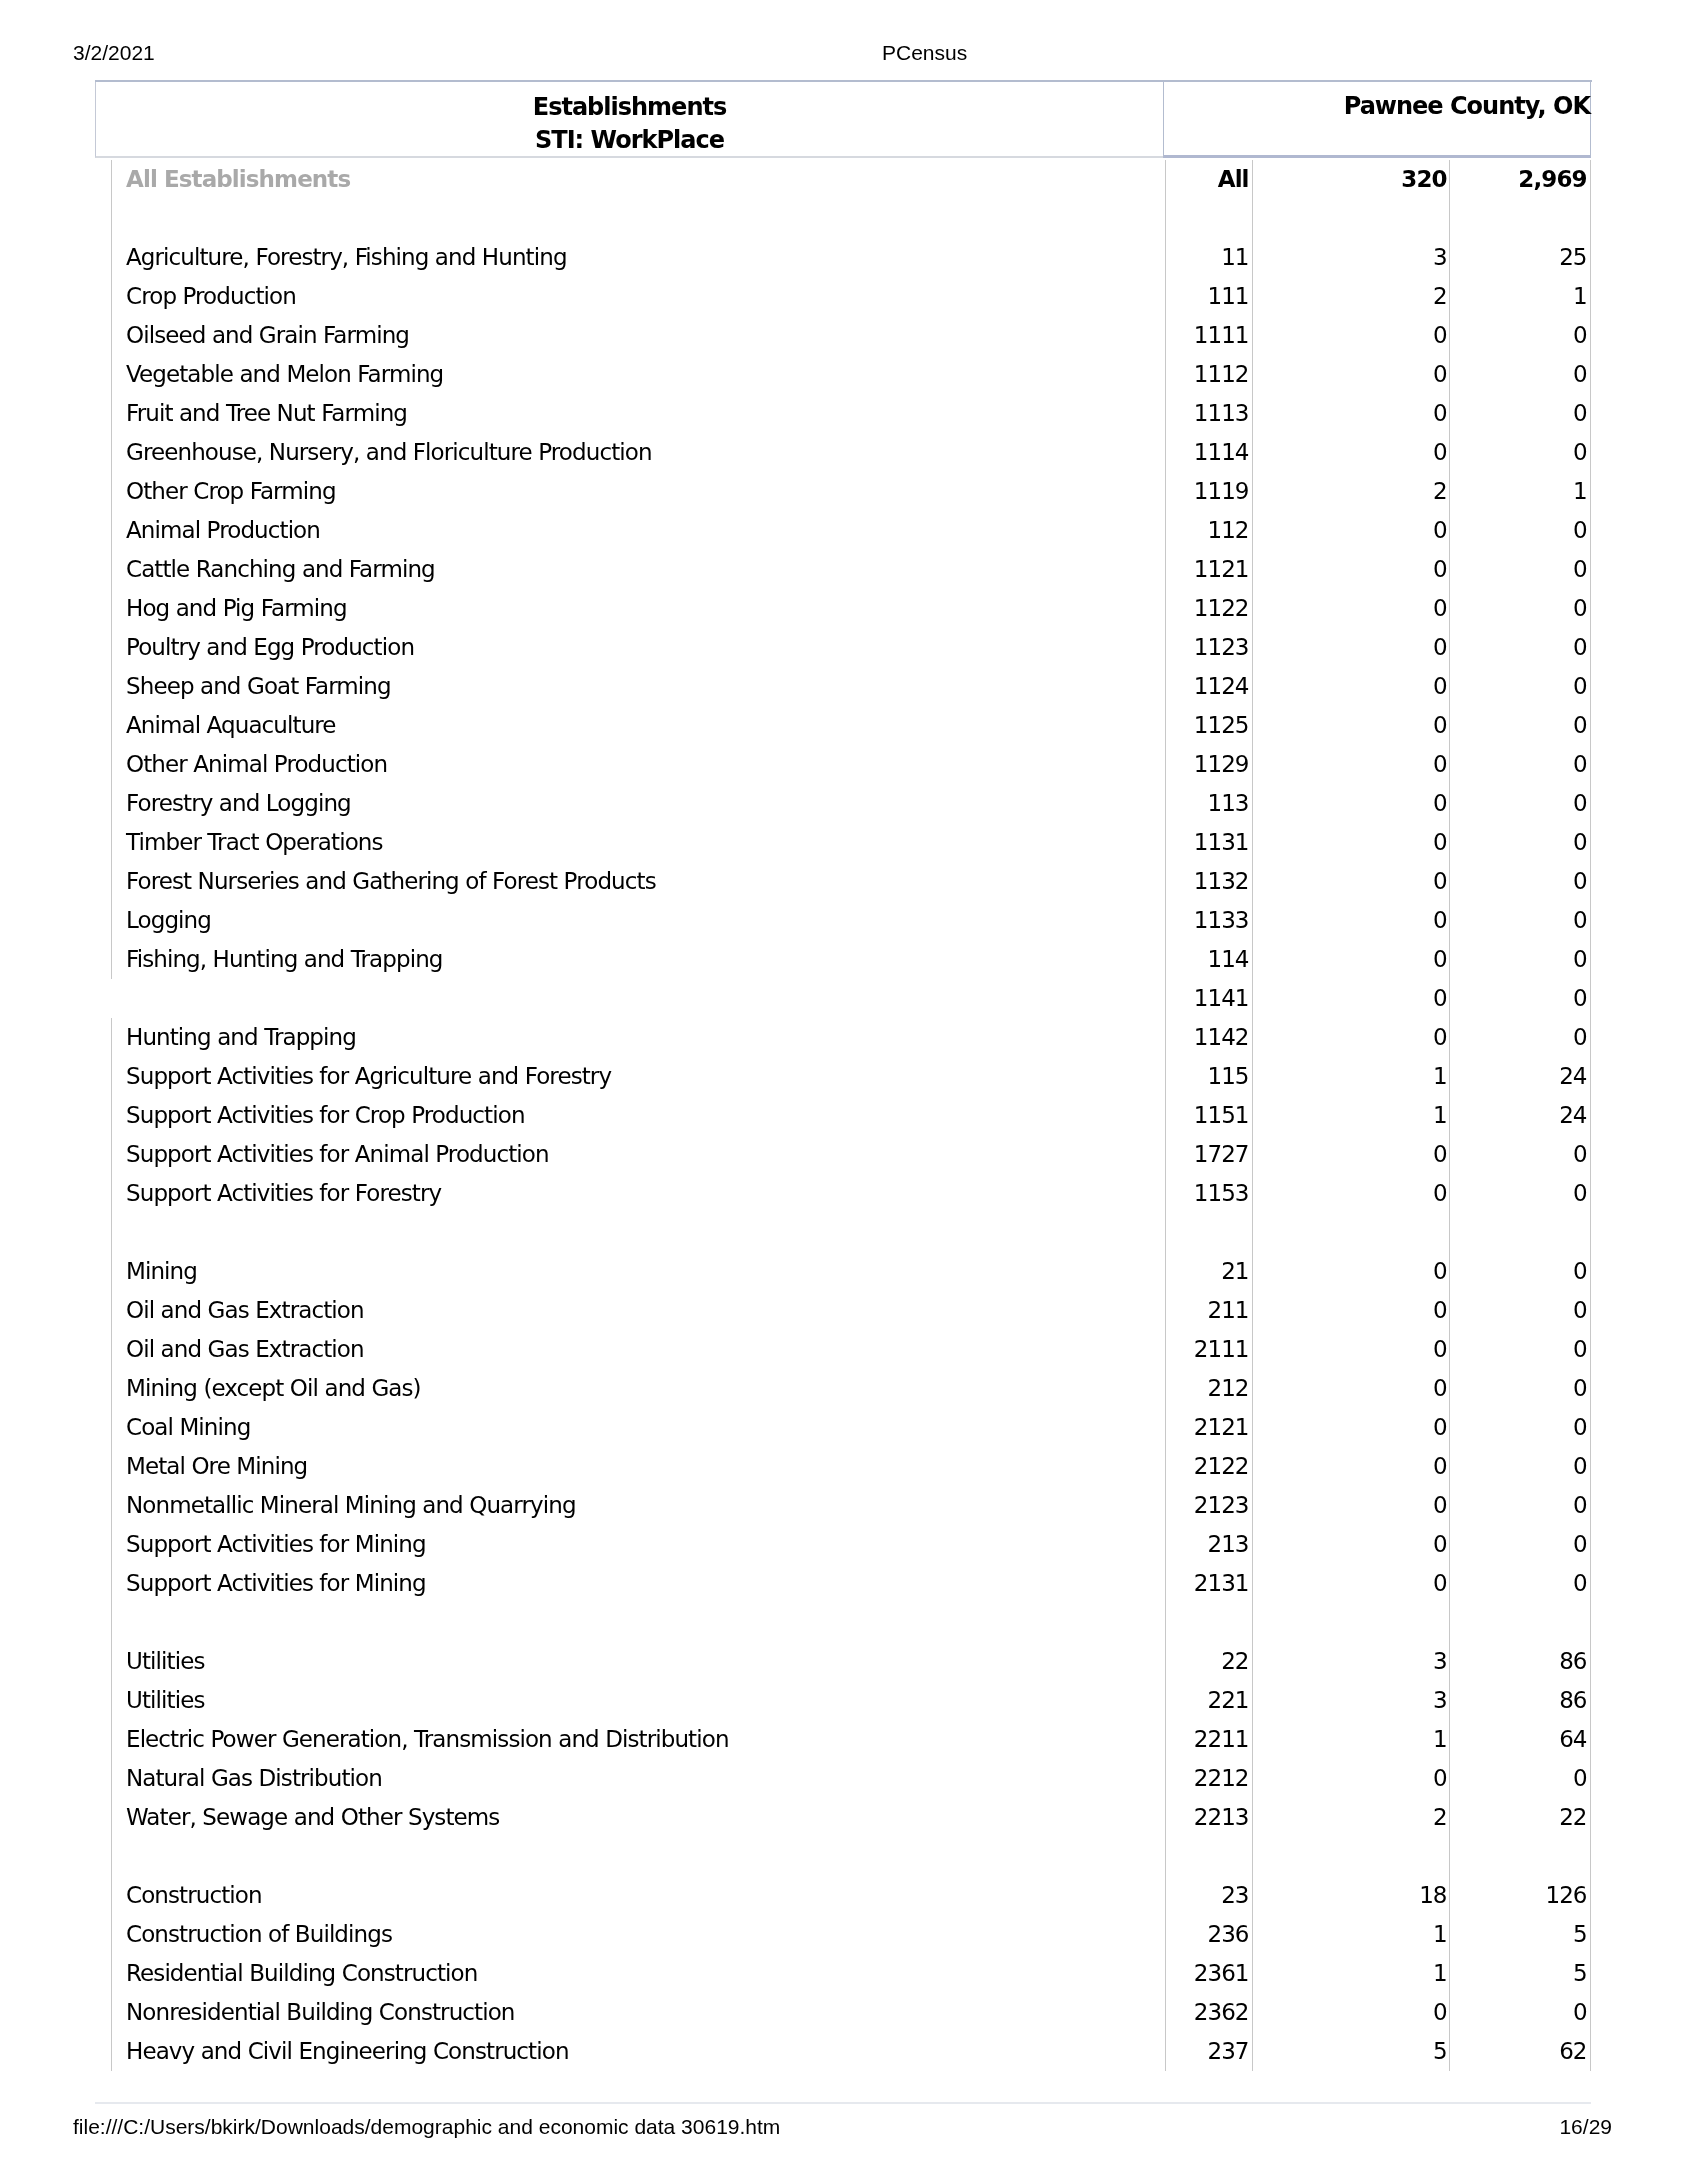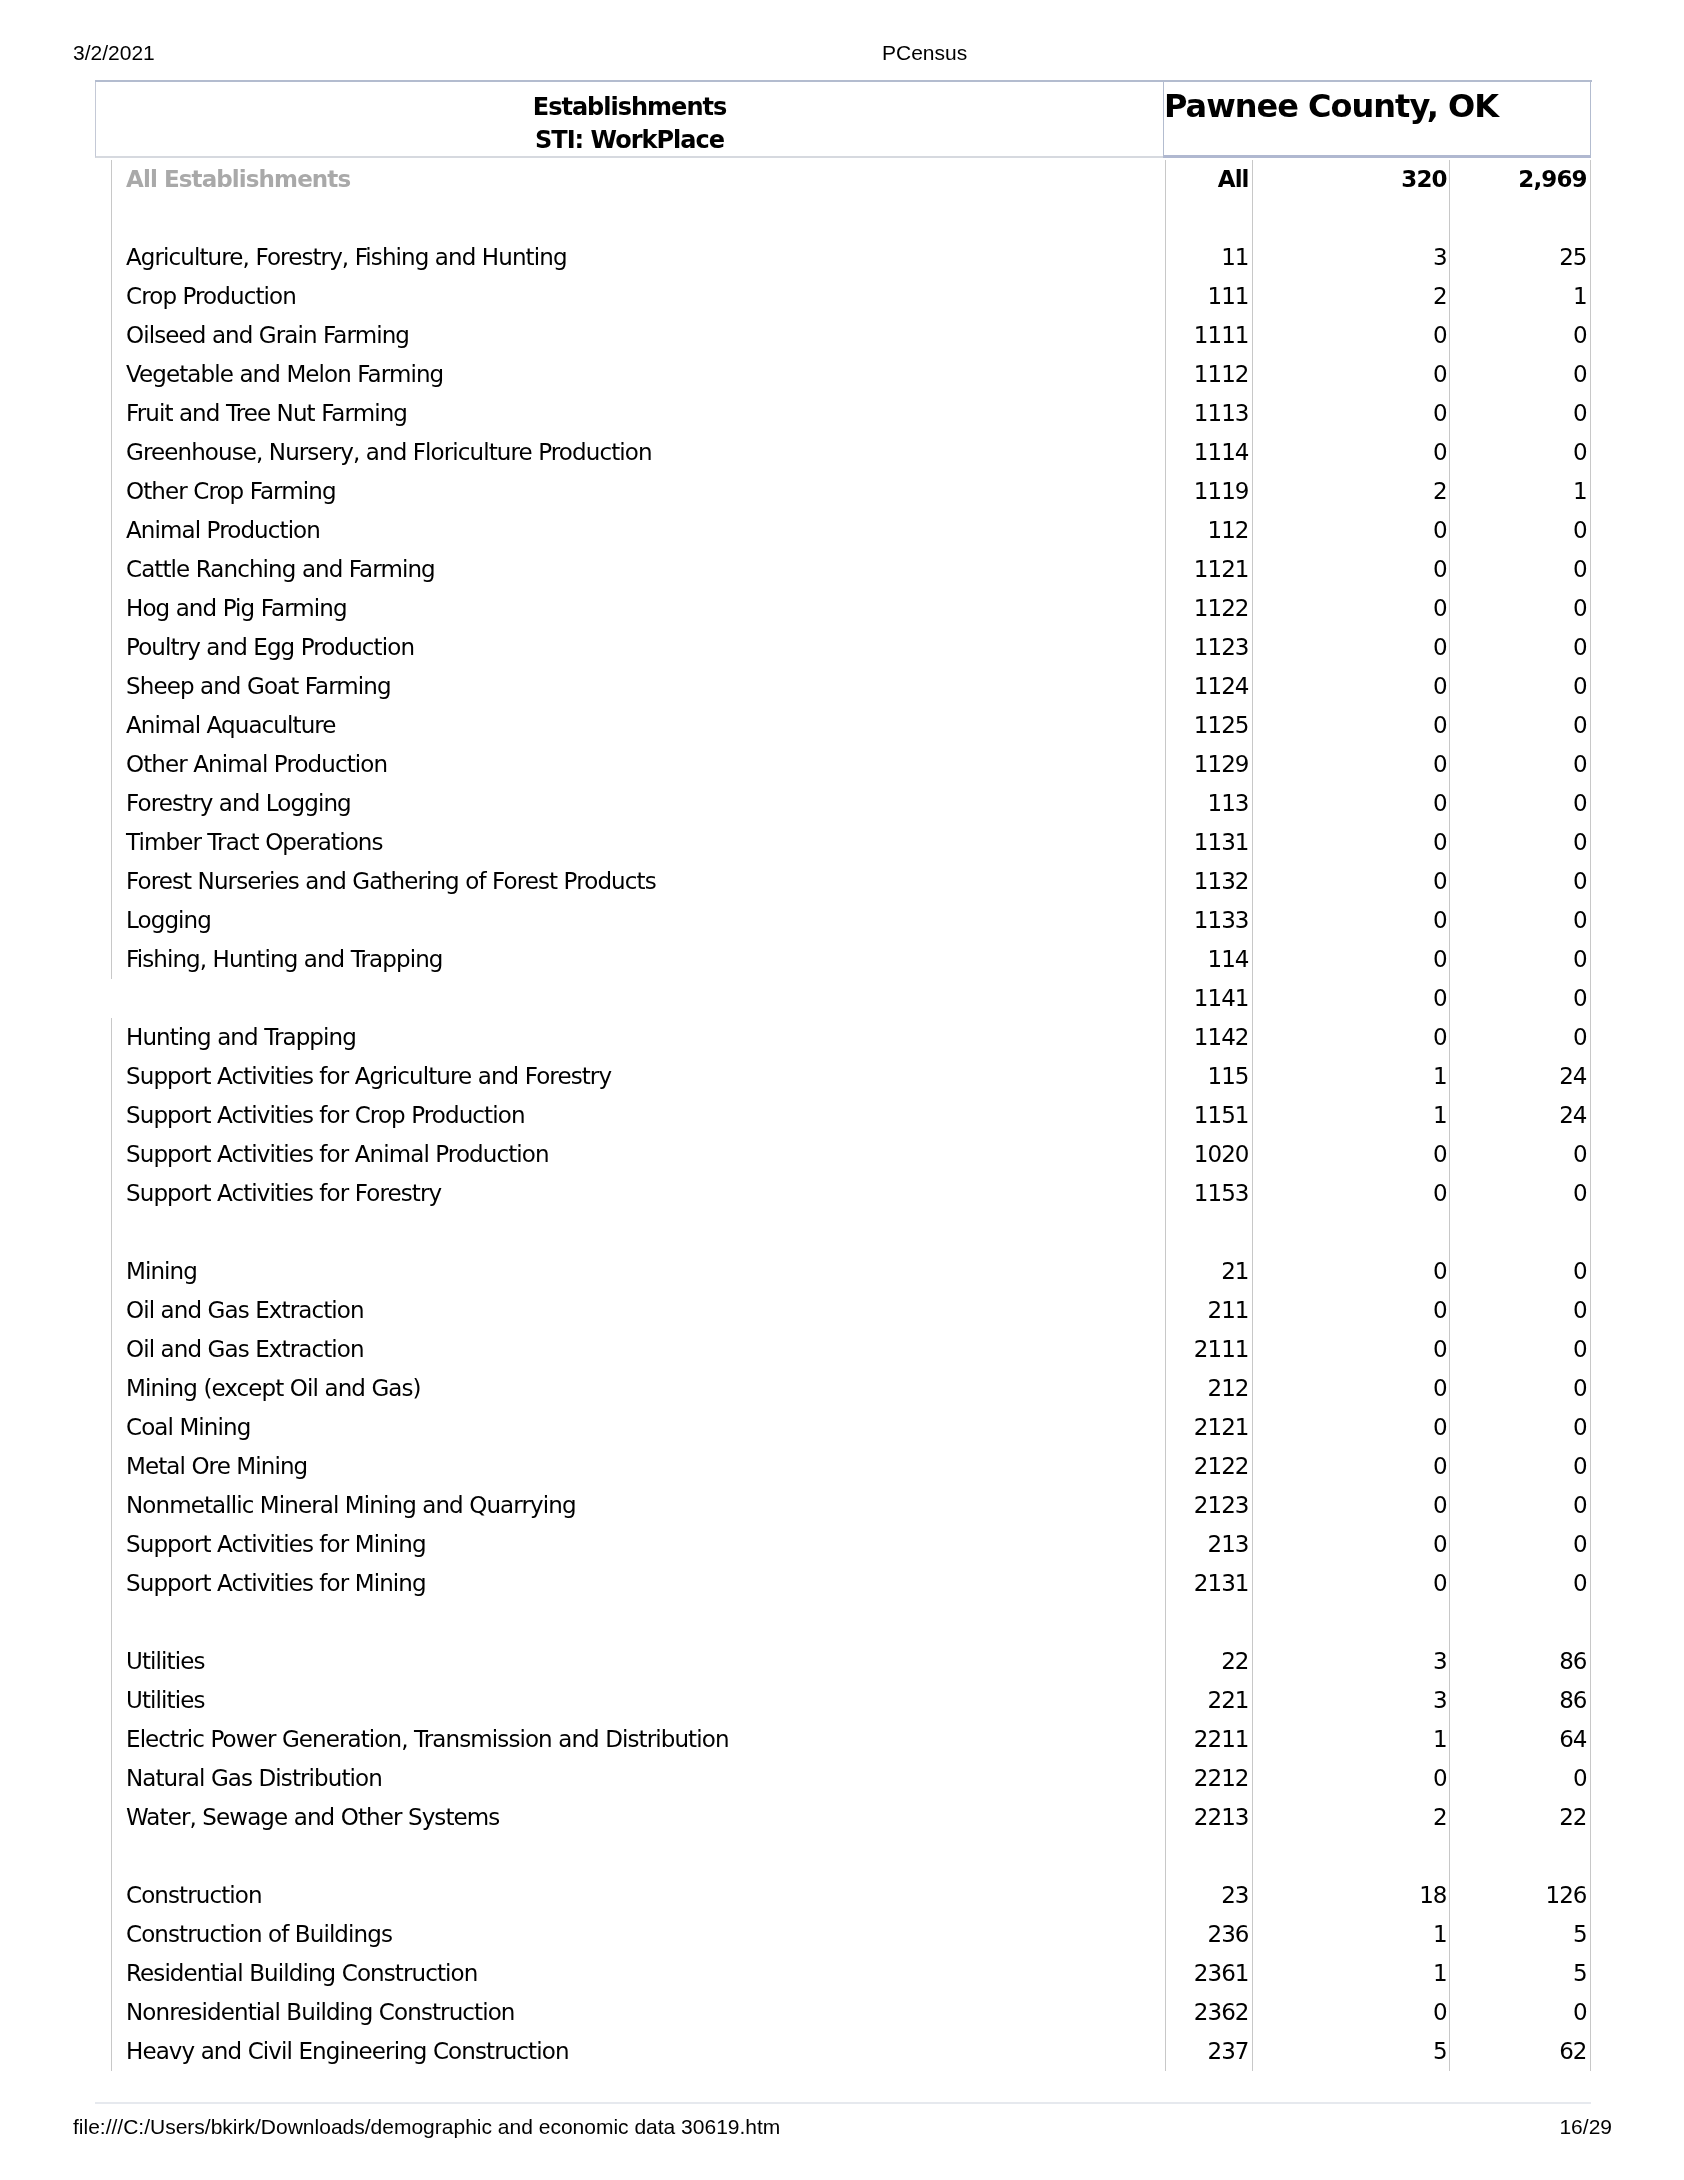--- a/index.html
+++ b/index.html
@@ -16,22 +16,22 @@
   .tbl { position: absolute; left: 95px; top: 80px; width: 1497px; }
   .hdr { position: relative; height: 78px; border-top: 2.6px solid #b3bccf; }
   .hdr-left { position: absolute; left: 0; top: 0; width: 1068px; height: 76px;
               border-left: 1.7px solid #c4c9d6; border-bottom: 2.6px solid #d6d9df; box-sizing: border-box; }
   .hdr-right { position: absolute; left: 1068px; top: 0; width: 428px; height: 76px;
                border-left: 1.7px solid #b3bccf; border-right: 1.7px solid #b3bccf;
                border-bottom: 3.4px solid #b0b8d0; box-sizing: border-box; }
   .hdr-title { position: absolute; left: 0; right: 0; top: 8.5px; text-align: center;
                font-family: "DejaVu Sans", sans-serif; font-weight: bold; font-size: 24px; line-height: 33px;
                letter-spacing: -1px; }
-  .hdr-geo { position: absolute; left: 0; right: 0; top: 6.8px; text-align: left;
-             font-family: "DejaVu Sans", sans-serif; font-weight: bold; font-size: 32px; line-height: 34px;
+  .hdr-geo { position: absolute; left: 0; right: 0; top: 6.8px; text-align: right;
+             font-family: "DejaVu Sans", sans-serif; font-weight: bold; font-size: 24px; line-height: 34px;
              letter-spacing: -1px; }
 
   .body-rows { position: relative; }
   .row { position: relative; height: 39px; }
   .cell { position: absolute; top: 0; height: 100%; box-sizing: border-box;
           font-family: "DejaVu Sans", sans-serif; font-size: 23px; line-height: 39px;
           letter-spacing: -0.9px; white-space: nowrap; }
   .c-label { left: 16px; width: 1070px; padding-left: 14px; border-left: 1.7px solid #c8c8c8; }
   .c-code { left: 1070px; width: 87px; text-align: right; padding-right: 3.4px; border-left: 1.7px solid #c8c8c8; }
   .c-v1 { left: 1157px; width: 198px; text-align: right; padding-right: 3.4px; border-left: 1.7px solid #c8c8c8; }
@@ -205,21 +205,21 @@
         <div class="cell c-v2">24</div>
       </div>
       <div class="row">
         <div class="cell c-label">Support Activities for Crop Production</div>
         <div class="cell c-code">1151</div>
         <div class="cell c-v1">1</div>
         <div class="cell c-v2">24</div>
       </div>
       <div class="row">
         <div class="cell c-label">Support Activities for Animal Production</div>
-        <div class="cell c-code">1020</div>
+        <div class="cell c-code">1727</div>
         <div class="cell c-v1">0</div>
         <div class="cell c-v2">0</div>
       </div>
       <div class="row">
         <div class="cell c-label">Support Activities for Forestry</div>
         <div class="cell c-code">1153</div>
         <div class="cell c-v1">0</div>
         <div class="cell c-v2">0</div>
       </div>
       <div class="row">

